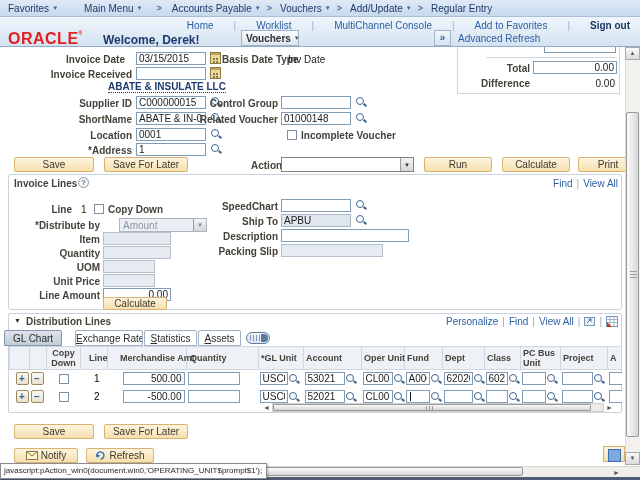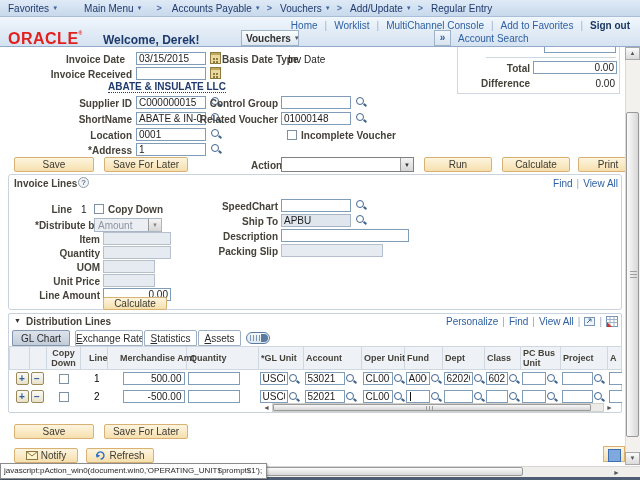--- a/index.html
+++ b/index.html
@@ -4,21 +4,21 @@
 <style>
 *{margin:0;padding:0;box-sizing:border-box}
 body{background:#fff;font-family:"Liberation Sans",sans-serif}
 .screen{position:relative;width:640px;height:480px;background:#fff;overflow:hidden;font-family:"Liberation Sans",sans-serif}
 
 .crumbbar{position:absolute;left:0;top:0;width:640px;height:17px;background:linear-gradient(#dfeaf6,#c7d9ec);border-bottom:1px solid #a9bfd8;display:flex;align-items:center;font-size:10px;color:#1f3a6d;white-space:nowrap;z-index:5}
 .crumb{display:inline-flex;align-items:center;cursor:pointer}
 .dd-arrow{font-size:6px;color:#3f62a0;margin-left:3px}
 .crumb-sep{font-size:9px;color:#4a6ca8;font-weight:bold}
 .hdrband{position:absolute;left:0;top:17px;width:640px;height:30px;background:linear-gradient(#f0f6fc,#d4e2f1);border-bottom:1px solid #93abc8;z-index:5}
-.toplinks{position:absolute;top:3px;right:10px;display:flex;align-items:center;gap:7px;font-size:10px}
+.toplinks{position:absolute;top:3px;right:10px;display:flex;align-items:center;gap:20px;font-size:10px}
 .toplink{color:#2d5fa3;text-decoration:none;cursor:pointer}
 .tl-sep{color:#9db2cc}
 .signout{color:#17335f;font-weight:bold;cursor:pointer}
 .logo{position:absolute;left:8px;top:13px;font-size:16px;font-weight:bold;color:#e0211f;letter-spacing:.5px}
 .logo::after{content:"\00ae";font-size:5px;vertical-align:top}
 .welcome{position:absolute;left:103px;top:16px;font-size:12px;font-weight:bold;color:#1e3a6c}
 .scopebtn{position:absolute;left:241px;top:13px;width:58px;height:16px;border:1px solid #9fb3c9;background:linear-gradient(#fbfdfe,#dce6f0);font-size:10px;font-weight:bold;color:#333;display:flex;align-items:center;justify-content:space-between;padding:0 4px;cursor:pointer}
 .searchinput{position:absolute;left:298px;top:13px;width:136px;height:16px;border:1px solid #9fb3c9;font-size:10px;padding:0 3px;font-family:inherit}
 input::placeholder{color:#8f8f8f}
 .gobtn{position:absolute;left:434px;top:13px;width:17px;height:16px;border:1px solid #9fb3c9;background:linear-gradient(#f2f7fb,#d8e3ee);color:#2d5fa3;font-size:10px;font-weight:bold;text-align:center;line-height:14px;cursor:pointer}
@@ -134,21 +134,21 @@
         <span class="tl-sep">|</span>
       <a class="signout">Sign out</a>
     </div>
     <div class="logo">ORACLE</div>
     <div class="welcome">Welcome, Derek!</div>
     <div class="scopebtn">
         <span>Vouchers</span>
         <span class="dd-arrow" style="color:#555">▼</span>
       </div>
     <div class="gobtn">»</div>
-    <a class="advsearch link">Account Search</a>
+    <a class="advsearch link">Advanced Refresh</a>
   </div>
 
   <div class="lbl" style="left:29px;top:54px;width:96px">Invoice Date</div>
   <input class="inp" style="left: 136px; top: 52px; width: 70px;" value="03/15/2015">
   <span class="cal" style="left:210px;top:52px"></span>
   <div class="lbl la" style="left:222px;top:54px">Basis Date Type</div>
   <div class="val" style="left:288px;top:54px">Inv Date</div>
   <div class="lbl" style="left:26px;top:69px;width:106px">Invoice Received</div>
   <input class="inp" style="left: 136px; top: 67px; width: 70px;" value="">
   <span class="cal" style="left:210px;top:67px"></span>
@@ -210,21 +210,21 @@
 
   <div class="lbl" style="left:42px;top:204px;width:30px">Line</div>
   <div class="val" style="left:81px;top:204px">1</div>
   <input type="checkbox" class="chk" style="left: 94px; top: 204px;">
   <div class="lbl la" style="left:108px;top:204px">Copy Down</div>
   <div class="lbl" style="left:208px;top:201px;width:70px">SpeedChart</div>
   <input class="inp" style="left: 281px; top: 199px; width: 70px;" value="">
   <span class="lk" style="position:absolute;left:355px;top:199px"></span>
 
   <div class="lbl" style="left:20px;top:220px;width:80px">*Distribute by</div>
-  <div class="ddsel disabled" style="left:94px;top:218px;width:68px;height:14px">
+  <div class="ddsel disabled" style="left:119px;top:218px;width:88px;height:14px">
       <span class="txt">Amount</span>
       <span class="ddbtn">▼</span>
     </div>
   <div class="lbl" style="left:208px;top:216px;width:70px">Ship To</div>
   <input class="inp dis2" style="left: 281px; top: 214px; width: 70px;" value="APBU">
   <span class="lk" style="position:absolute;left:355px;top:214px"></span>
 
   <div class="lbl" style="left:30px;top:234px;width:70px">Item</div>
   <input class="inp dis" style="left: 103px; top: 232px; width: 68px;" value="">
   <div class="lbl" style="left:208px;top:231px;width:70px">Description</div>
@@ -258,21 +258,21 @@
         <path d="M3,6 L7,2 M7,2 H4.5 M7,2 V4.5" stroke="#41658f" fill="none"></path>
       </svg>
       <span class="sep">|</span>
     <svg width="12" height="11">
         <rect x="0.5" y="0.5" width="11" height="10" fill="#fff" stroke="#7a95b8"></rect>
         <path d="M0.5,3.5 H11.5 M0.5,6.5 H11.5 M4,0.5 V10.5 M8,0.5 V10.5" stroke="#9fb3c9" fill="none"></path>
         <path d="M1,6 L6,11 H1 Z" fill="#c0392b"></path>
       </svg>
   </div>
 
-  <div class="tab active" style="left:12px;top:330px;width:58px">GL Chart</div>
+  <div class="tab active" style="left:4px;top:330px;width:58px">GL Chart</div>
   <div class="tab inactive" style="left:75px;top:330px;width:68px">Exchange Rate</div>
   <div class="tab inactive" style="left:144px;top:330px;width:53px">Statistics</div>
   <div class="tab inactive" style="left:198px;top:330px;width:43px">Assets</div>
   <span class="tabpill" style="left:246px;top:332px"></span>
 
   <table class="grid">
     <colgroup>
       <col style="width:20px">
         <col style="width:17px">
         <col style="width:34px">

